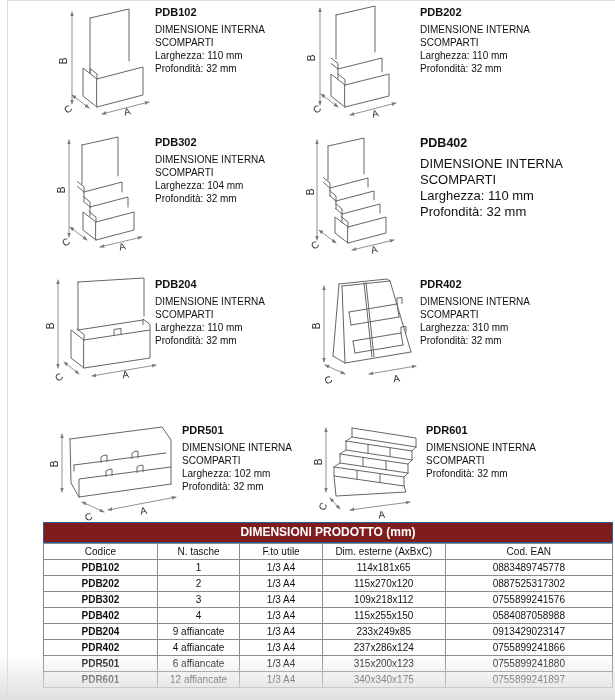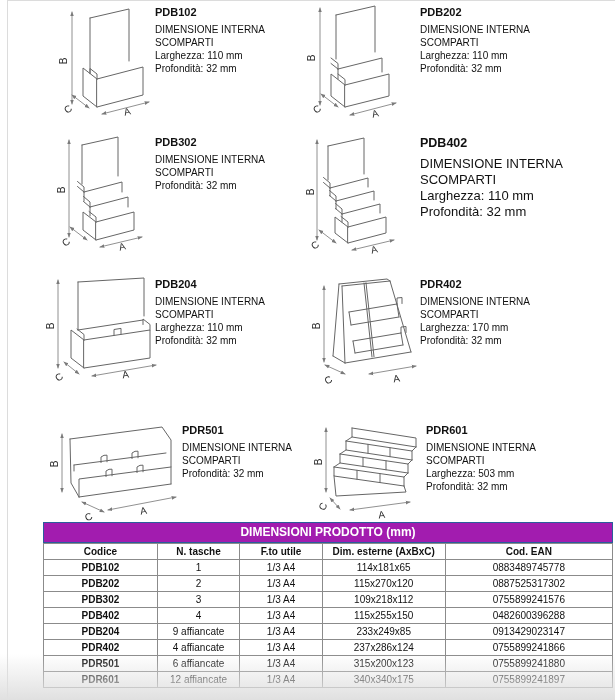--- a/index.html
+++ b/index.html
@@ -17,26 +17,26 @@
   svg.draw text{font-family:"Liberation Sans",sans-serif;font-size:10px;fill:#2b2b2b;text-anchor:middle;stroke:none;}
 
   .ptext{position:absolute;width:170px;}
   .pcode{font-weight:bold;font-size:11px;margin-bottom:5px;}
   .pline{font-size:10px;line-height:13px;}
   .ptext.big{width:200px;}
   .big .pcode{font-size:12.5px;margin-bottom:6px;}
   .big .pline{font-size:13px;line-height:16px;}
 
   .tablewrap{position:absolute;left:43px;top:522px;width:570px;}
-  .tbltitle{background:#a21caf;border:1px solid #2a5d9b;color:#fff;font-weight:bold;
+  .tbltitle{background:#7f1d1d;border:1px solid #2a5d9b;color:#fff;font-weight:bold;
             font-size:12px;text-align:center;padding:2px 0 3px 0;}
   table{border-collapse:collapse;width:100%;table-layout:fixed;margin-top:0;}
   th,td{border:1px solid #8b8b8b;text-align:center;padding:0;height:15px;
         font-size:10px;overflow:hidden;white-space:nowrap;}
-  th{font-weight:bold;}
+  th{font-weight:normal;}
   td.code{font-weight:bold;}
 </style>
 </head>
 <body>
 
 <div id="page">
   <div class="edge-h"></div>
   <div class="edge-v"></div>
 
   <div class="cell">
@@ -108,20 +108,21 @@
       <line class="dim" x1="8" y1="95" x2="25" y2="108" marker-start="url(#arw)" marker-end="url(#arw)"></line>
       <line class="dim" x1="38" y1="115" x2="80" y2="105" marker-start="url(#arw)" marker-end="url(#arw)"></line>
       <text transform="translate(2.5,58) rotate(-90)">B</text>
       <text transform="translate(6,113) rotate(-35)">C</text>
       <text transform="translate(61,118) rotate(-14)">A</text>
     </svg>
     <div class="ptext" style="left:155px;top:136px">
       <div class="pcode">PDB302</div>
       <div class="pline">DIMENSIONE INTERNA</div>
       <div class="pline">SCOMPARTI</div>
+      <div class="pline">Larghezza: 104 mm</div>
       <div class="pline">Profondità: 32 mm</div>
     </div>
   </div>
 
   <div class="cell">
     <svg class="draw" style="left:312px;top:132px;width:100px;height:122px" viewBox="0 0 100 122">
       <path d="M 16,14 L 52,6 L 52,42"></path>
       <path d="M 16,14 L 16,48"></path>
       <path d="M 18,56 L 56,46 L 56,55"></path>
       <path d="M 18,56 L 18,64"></path>
@@ -205,21 +206,21 @@
       <line class="dim" x1="13" y1="95" x2="33" y2="104" marker-start="url(#arw)" marker-end="url(#arw)"></line>
       <line class="dim" x1="57" y1="104" x2="104" y2="96" marker-start="url(#arw)" marker-end="url(#arw)"></line>
       <text transform="translate(7.5,56) rotate(-90)">B</text>
       <text transform="translate(18,113) rotate(-28)">C</text>
       <text transform="translate(85,112) rotate(-10)">A</text>
     </svg>
     <div class="ptext" style="left:420px;top:278px">
       <div class="pcode">PDR402</div>
       <div class="pline">DIMENSIONE INTERNA</div>
       <div class="pline">SCOMPARTI</div>
-      <div class="pline">Larghezza: 170 mm</div>
+      <div class="pline">Larghezza: 310 mm</div>
       <div class="pline">Profondità: 32 mm</div>
     </div>
   </div>
 
   <div class="cell">
     <svg class="draw" style="left:38px;top:420px;width:145px;height:100px" viewBox="0 0 145 100">
       <path d="M 32,19 L 124,7 L 133,20 L 133,64"></path>
       <path d="M 41,77 L 133,64"></path>
       <path d="M 41,77 L 41,59 L 133,47"></path>
       <path d="M 36,45 L 128,33"></path>
@@ -233,20 +234,21 @@
       <line class="dim" x1="44" y1="82" x2="66" y2="92" marker-start="url(#arw)" marker-end="url(#arw)"></line>
       <line class="dim" x1="70" y1="90" x2="138" y2="77" marker-start="url(#arw)" marker-end="url(#arw)"></line>
       <text transform="translate(19.5,44) rotate(-90)">B</text>
       <text transform="translate(52,100) rotate(-25)">C</text>
       <text transform="translate(106,94) rotate(-11)">A</text>
     </svg>
     <div class="ptext" style="left:182px;top:424px">
       <div class="pcode">PDR501</div>
       <div class="pline">DIMENSIONE INTERNA</div>
       <div class="pline">SCOMPARTI</div>
+      <div class="pline">Larghezza: 102 mm</div>
       <div class="pline">Profondità: 32 mm</div>
     </div>
   </div>
 
   <div class="cell">
     <svg class="draw" style="left:316px;top:422px;width:118px;height:102px" viewBox="0 0 118 102">
       <path d="M 36,6 L 100,16 L 100,25"></path>
       <path d="M 36,6 L 36,15 L 100,25"></path>
       <path d="M 36,15 L 30,19"></path>
       <path d="M 100,25 L 96,29"></path>
@@ -271,21 +273,20 @@
       <line class="dim" x1="14" y1="76" x2="24" y2="87" marker-start="url(#arw)" marker-end="url(#arw)"></line>
       <line class="dim" x1="34" y1="88" x2="94" y2="80" marker-start="url(#arw)" marker-end="url(#arw)"></line>
       <text transform="translate(5.5,40) rotate(-90)">B</text>
       <text transform="translate(10,86) rotate(-65)">C</text>
       <text transform="translate(66,96) rotate(-7)">A</text>
     </svg>
     <div class="ptext" style="left:426px;top:424px">
       <div class="pcode">PDR601</div>
       <div class="pline">DIMENSIONE INTERNA</div>
       <div class="pline">SCOMPARTI</div>
-      <div class="pline">Larghezza: 503 mm</div>
       <div class="pline">Profondità: 32 mm</div>
     </div>
   </div>
 
   <div class="tablewrap">
     <div class="tbltitle">DIMENSIONI PRODOTTO (mm)</div>
     <table>
       <colgroup>
         <col style="width:20%">
           <col style="width:14.5%">
@@ -322,21 +323,21 @@
             <td>3</td>
             <td>1/3 A4</td>
             <td>109x218x112</td>
             <td>0755899241576</td>
           </tr>
           <tr>
             <td class="code">PDB402</td>
             <td>4</td>
             <td>1/3 A4</td>
             <td>115x255x150</td>
-            <td>0482600396288</td>
+            <td>0584087058988</td>
           </tr>
           <tr>
             <td class="code">PDB204</td>
             <td>9 affiancate</td>
             <td>1/3 A4</td>
             <td>233x249x85</td>
             <td>0913429023147</td>
           </tr>
           <tr>
             <td class="code">PDR402</td>

